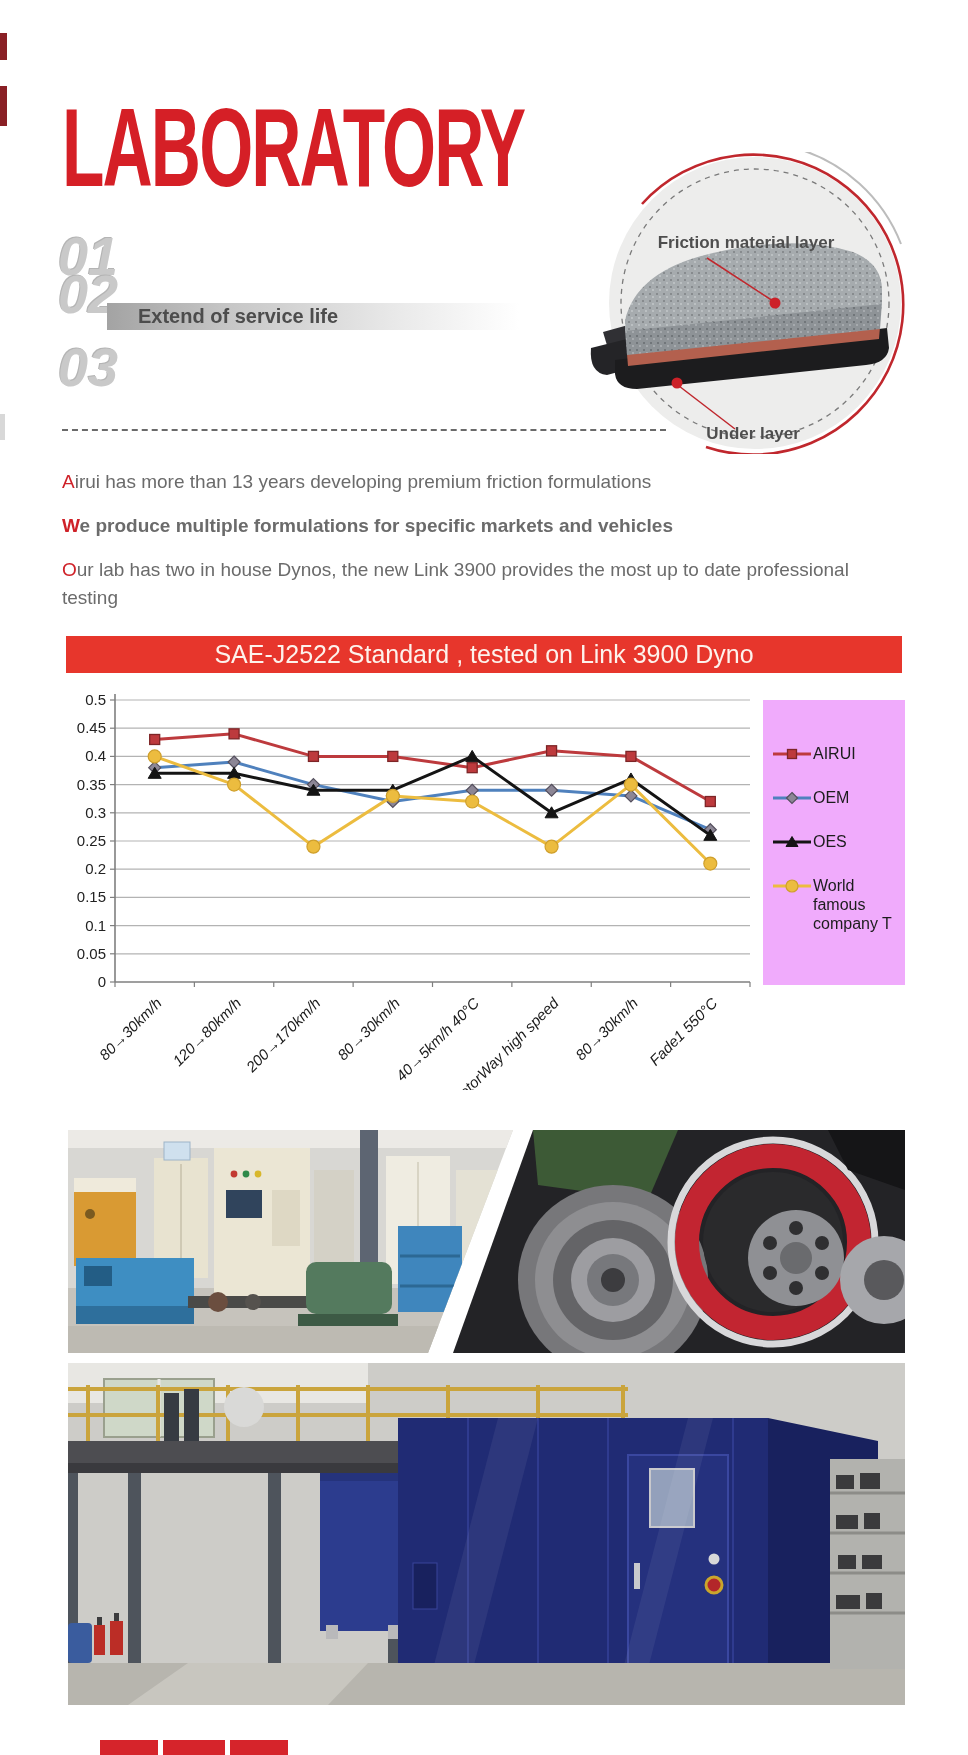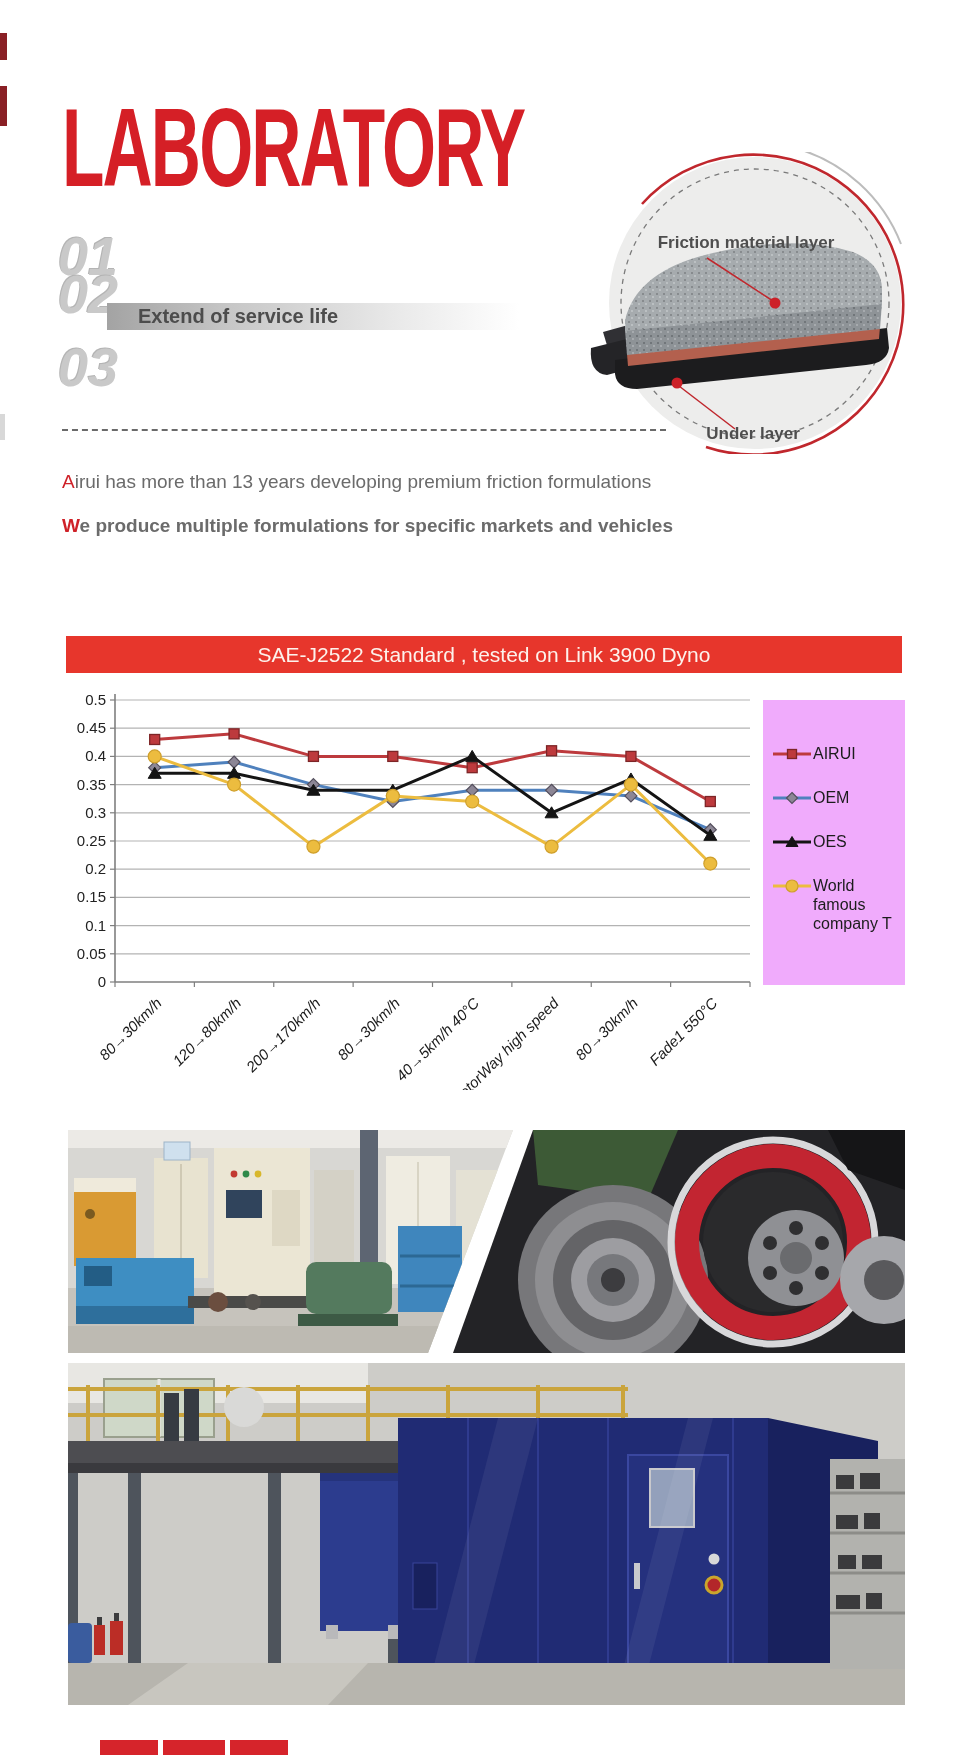--- a/index.html
+++ b/index.html
@@ -19,21 +19,21 @@
   .feat-label{padding-left:31px;font-size:20px;font-weight:bold;color:#4c4c4c;line-height:27px;white-space:nowrap;}
   
   .dash-line{position:absolute;left:62px;top:429px;width:604px;border-top:2px dashed #6a6a6a;}
   
   .pad-label{position:absolute;font-size:17px;font-weight:bold;color:#4e4e4e;text-align:center;}
   
   .para{position:absolute;left:62px;width:840px;font-size:19px;color:#6b6b6b;line-height:28px;}
   .para .lead{color:#cf2128;}
   
   .banner{position:absolute;left:66px;top:636px;width:836px;height:37px;background:#e7362c;
-    color:#fdf2ec;font-size:21px;line-height:37px;text-align:center;}
+    color:#fdf2ec;font-size:25px;line-height:37px;text-align:center;}
   
   .legend{position:absolute;left:763px;top:700px;width:142px;height:285px;background:#f0abfc;
     box-sizing:border-box;padding:44px 6px 0 10px;}
   .legend-item{display:flex;align-items:flex-start;margin-bottom:25px;}
   .legend-item svg{flex:0 0 auto;margin-top:3px;margin-right:2px;}
   .legend-label{font-size:16px;color:#1c1c1c;line-height:19px;width:86px;}
   
   .bottom-frag{position:absolute;top:1740px;height:15px;background:#d6242b;}
 </style>
 </head>
@@ -86,20 +86,24 @@
     <line x1="94" y1="234" x2="150" y2="277" stroke="#c0272d" stroke-width="1.5"></line>
   </svg>
   <div class="pad-label" style="left:640px;top:233px;width:212px;">Friction material layer</div>
   <div class="pad-label" style="left:660px;top:424px;width:186px;">Under layer</div>
 
   <div class="para" style="top:468px;">
     <span class="lead">A</span><span>irui  has more than 13 years developing premium friction formulations</span>
   </div>
   <div class="para" style="top:512px;font-weight:bold;">
     <span class="lead">W</span><span>e produce multiple formulations for specific markets and vehicles</span>
+  </div>
+  <div class="para" style="top:556px;">
+    <span class="lead">O</span><span>ur lab has two in house Dynos, the new Link 3900 provides the most up to date professional</span>
+    <div>testing</div>
   </div>
 
   <div class="banner">SAE-J2522 Standard , tested on Link 3900 Dyno</div>
 
   <svg id="chart-svg" class="abs" style="left:0;top:680px;" width="968" height="410" viewBox="0 0 968 410">
       <g>
         <line x1="110" y1="302" x2="115" y2="302" stroke="#7f7f7f" stroke-width="1.2"></line>
         <line x1="115" y1="273.8" x2="750" y2="273.8" stroke="#b3b3b3" stroke-width="1.2"></line>
         <line x1="110" y1="273.8" x2="115" y2="273.8" stroke="#7f7f7f" stroke-width="1.2"></line>
         <line x1="115" y1="245.6" x2="750" y2="245.6" stroke="#b3b3b3" stroke-width="1.2"></line>

